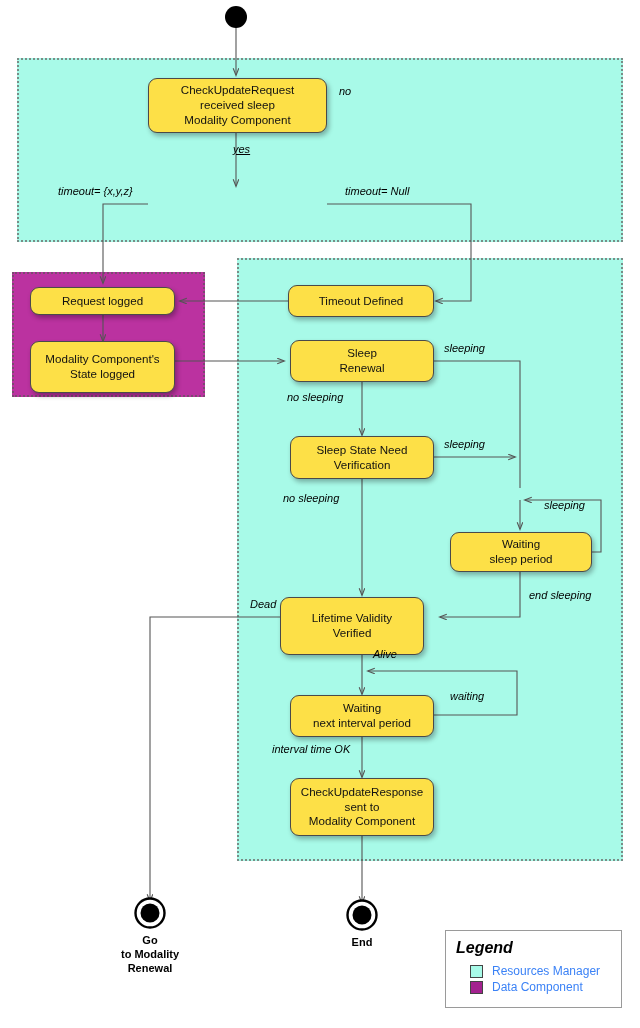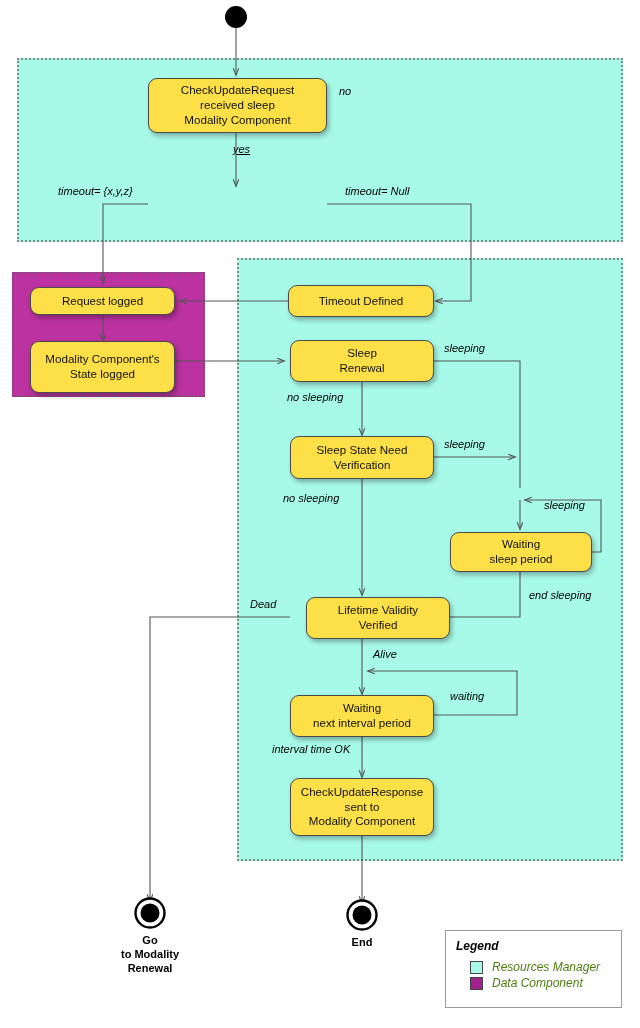--- a/index.html
+++ b/index.html
@@ -13,24 +13,24 @@
         border:1.2px solid #4a4a4a;border-radius:9px;
         box-shadow:2px 3px 5px rgba(0,0,0,0.30);
         display:flex;align-items:center;justify-content:center;text-align:center;
         font-size:11.6px;color:#111;line-height:1.28;padding:2px 4px;}
   .edgelabel{position:absolute;font-style:italic;font-size:11px;color:#000;white-space:nowrap;}
   .terminal{position:absolute;}
   .termlabel{position:absolute;text-align:center;font-size:11px;font-weight:bold;color:#000;
              line-height:1.25;white-space:nowrap;}
   #legend{position:absolute;left:445px;top:930px;width:177px;height:78px;
           background:#fff;border:1px solid #9a9a9a;box-sizing:border-box;padding:8px 10px;}
-  #legend .ltitle{font-style:italic;font-weight:bold;font-size:12px;color:#000;margin-bottom:7px;}
+  #legend .ltitle{font-style:italic;font-weight:bold;font-size:16px;color:#000;margin-bottom:7px;}
   #legend .lrow{display:flex;align-items:center;gap:9px;margin:2px 0 2px 14px;}
   #legend .sw{width:13px;height:13px;border:1px solid #444;box-sizing:border-box;}
-  #legend .ltext{font-style:italic;font-size:12px;color:#4d7c0f;}
+  #legend .ltext{font-size:12px;color:#3b82f6;}
 </style>
 </head>
 <body>
 
 <div id="stage">
 
   <div class="lane rm" style="left:17px;top:58px;width:606px;height:184px;"></div>
   <div class="lane dc" style="left:12px;top:272px;width:193px;height:125px;"></div>
   <div class="lane rm" style="left:237px;top:258px;width:386px;height:603px;"></div>
 
@@ -120,21 +120,21 @@
     </span>
   </div>
 
   <div class="node" style="left:450px;top:532px;width:142px;height:40px;">
     <span>
       <span>Waiting</span><br>
       <span>sleep period</span>
     </span>
   </div>
 
-  <div class="node" style="left:306px;top:597px;width:144px;height:42px;">
+  <div class="node" style="left:280px;top:597px;width:144px;height:58px;">
     <span>
       <span>Lifetime Validity</span><br>
       <span>Verified</span>
     </span>
   </div>
 
   <div class="node" style="left:290px;top:695px;width:144px;height:42px;">
     <span>
       <span>Waiting</span><br>
       <span>next interval period</span>

